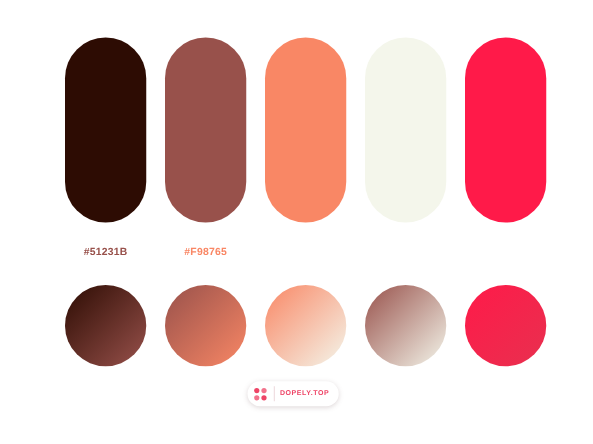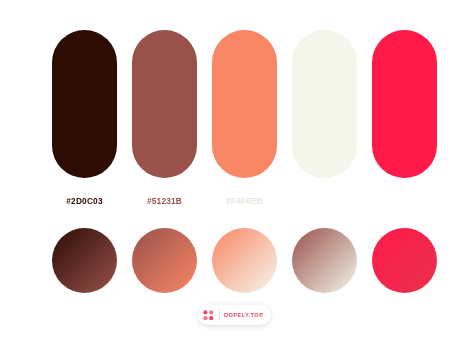--- a/index.html
+++ b/index.html
@@ -131,23 +131,22 @@
 
   <div id="pill-row">
     <div class="pill-swatch" style="background: rgb(45, 12, 3);"></div>
     <div class="pill-swatch" style="background: rgb(152, 81, 75);"></div>
     <div class="pill-swatch" style="background: rgb(249, 135, 101);"></div>
     <div class="pill-swatch" style="background: rgb(244, 246, 235);"></div>
     <div class="pill-swatch" style="background: rgb(255, 26, 73);"></div>
   </div>
 
   <div id="label-row">
-    <div class="hex-label" style="color: rgb(45, 12, 3);">#2D0C03</div>
     <div class="hex-label" style="color: rgb(152, 81, 75);">#51231B</div>
-    <div class="hex-label" style="color: rgb(232, 228, 222);">#F4F6EB</div>
+    <div class="hex-label" style="color: rgb(249, 135, 101);">#F98765</div>
   </div>
 
   <div id="circle-row">
     <div class="gradient-circle" style="background: linear-gradient(135deg, rgb(45, 12, 3) 0%, rgb(152, 81, 75) 100%);"></div>
     <div class="gradient-circle" style="background: linear-gradient(135deg, rgb(152, 81, 75) 0%, rgb(249, 135, 101) 100%);"></div>
     <div class="gradient-circle" style="background: linear-gradient(135deg, rgb(249, 135, 101) 0%, rgb(244, 246, 235) 100%);"></div>
     <div class="gradient-circle" style="background: linear-gradient(135deg, rgb(152, 81, 75) 0%, rgb(244, 246, 235) 100%);"></div>
     <div class="gradient-circle" style="background: linear-gradient(135deg, rgb(255, 26, 73) 0%, rgb(232, 48, 79) 100%);"></div>
   </div>
 

